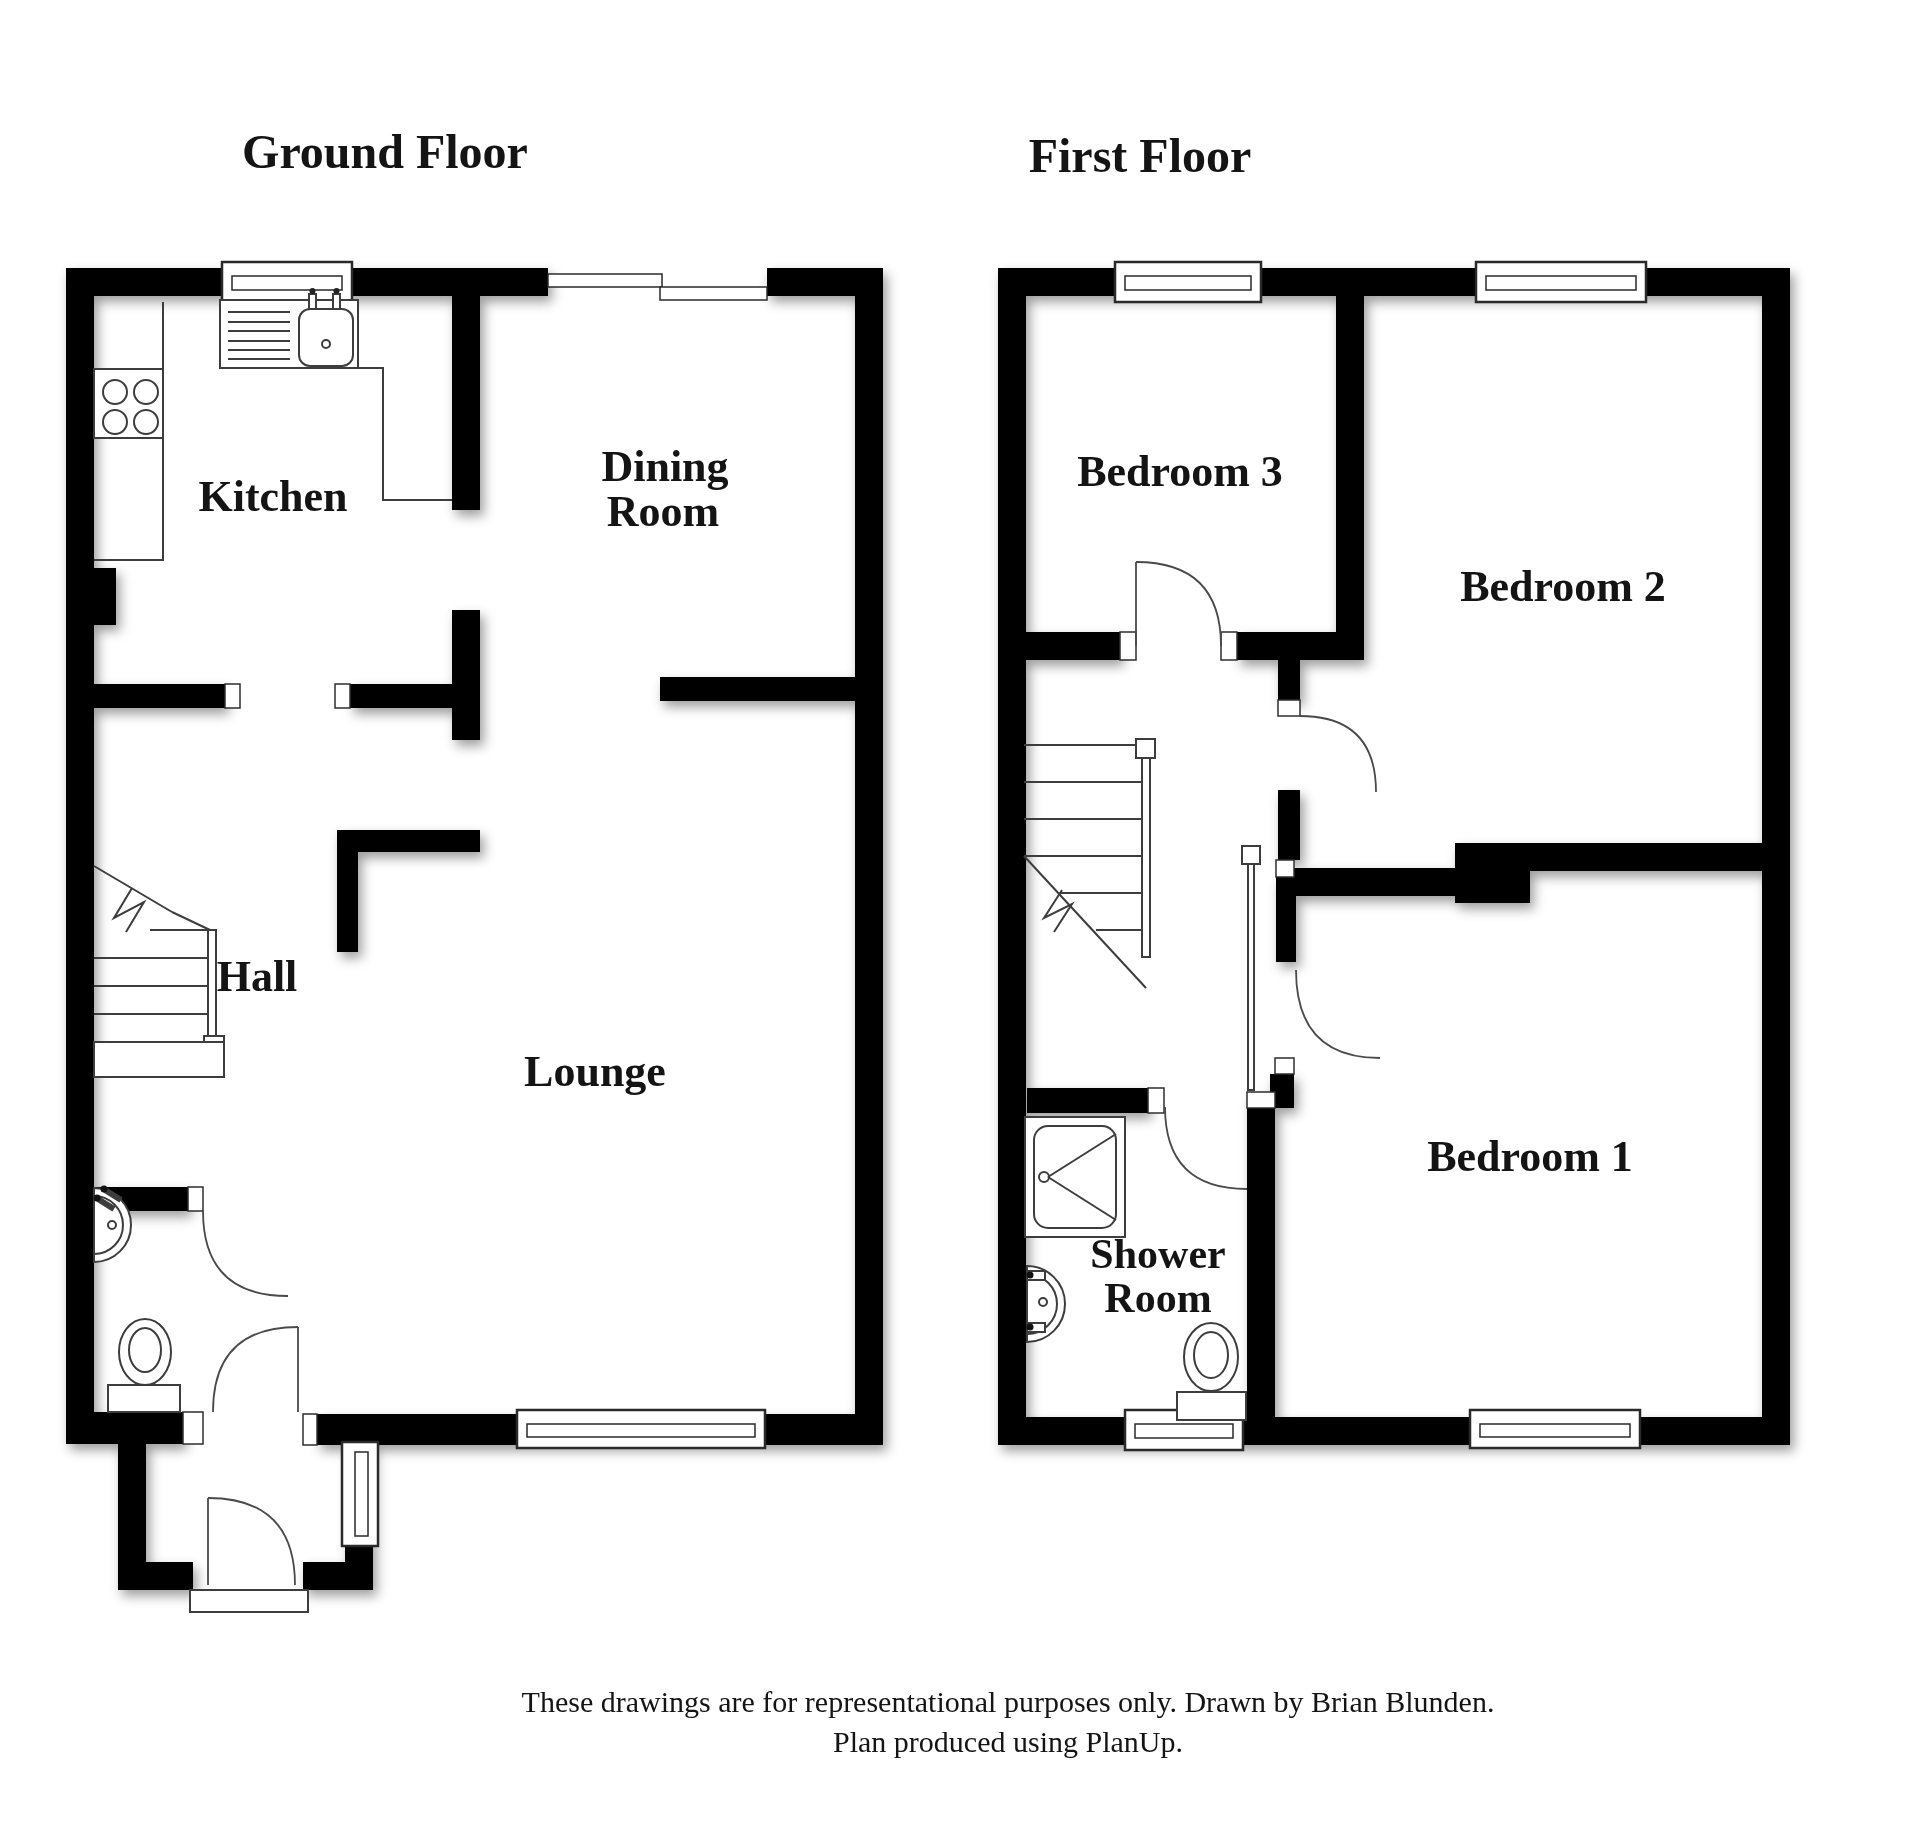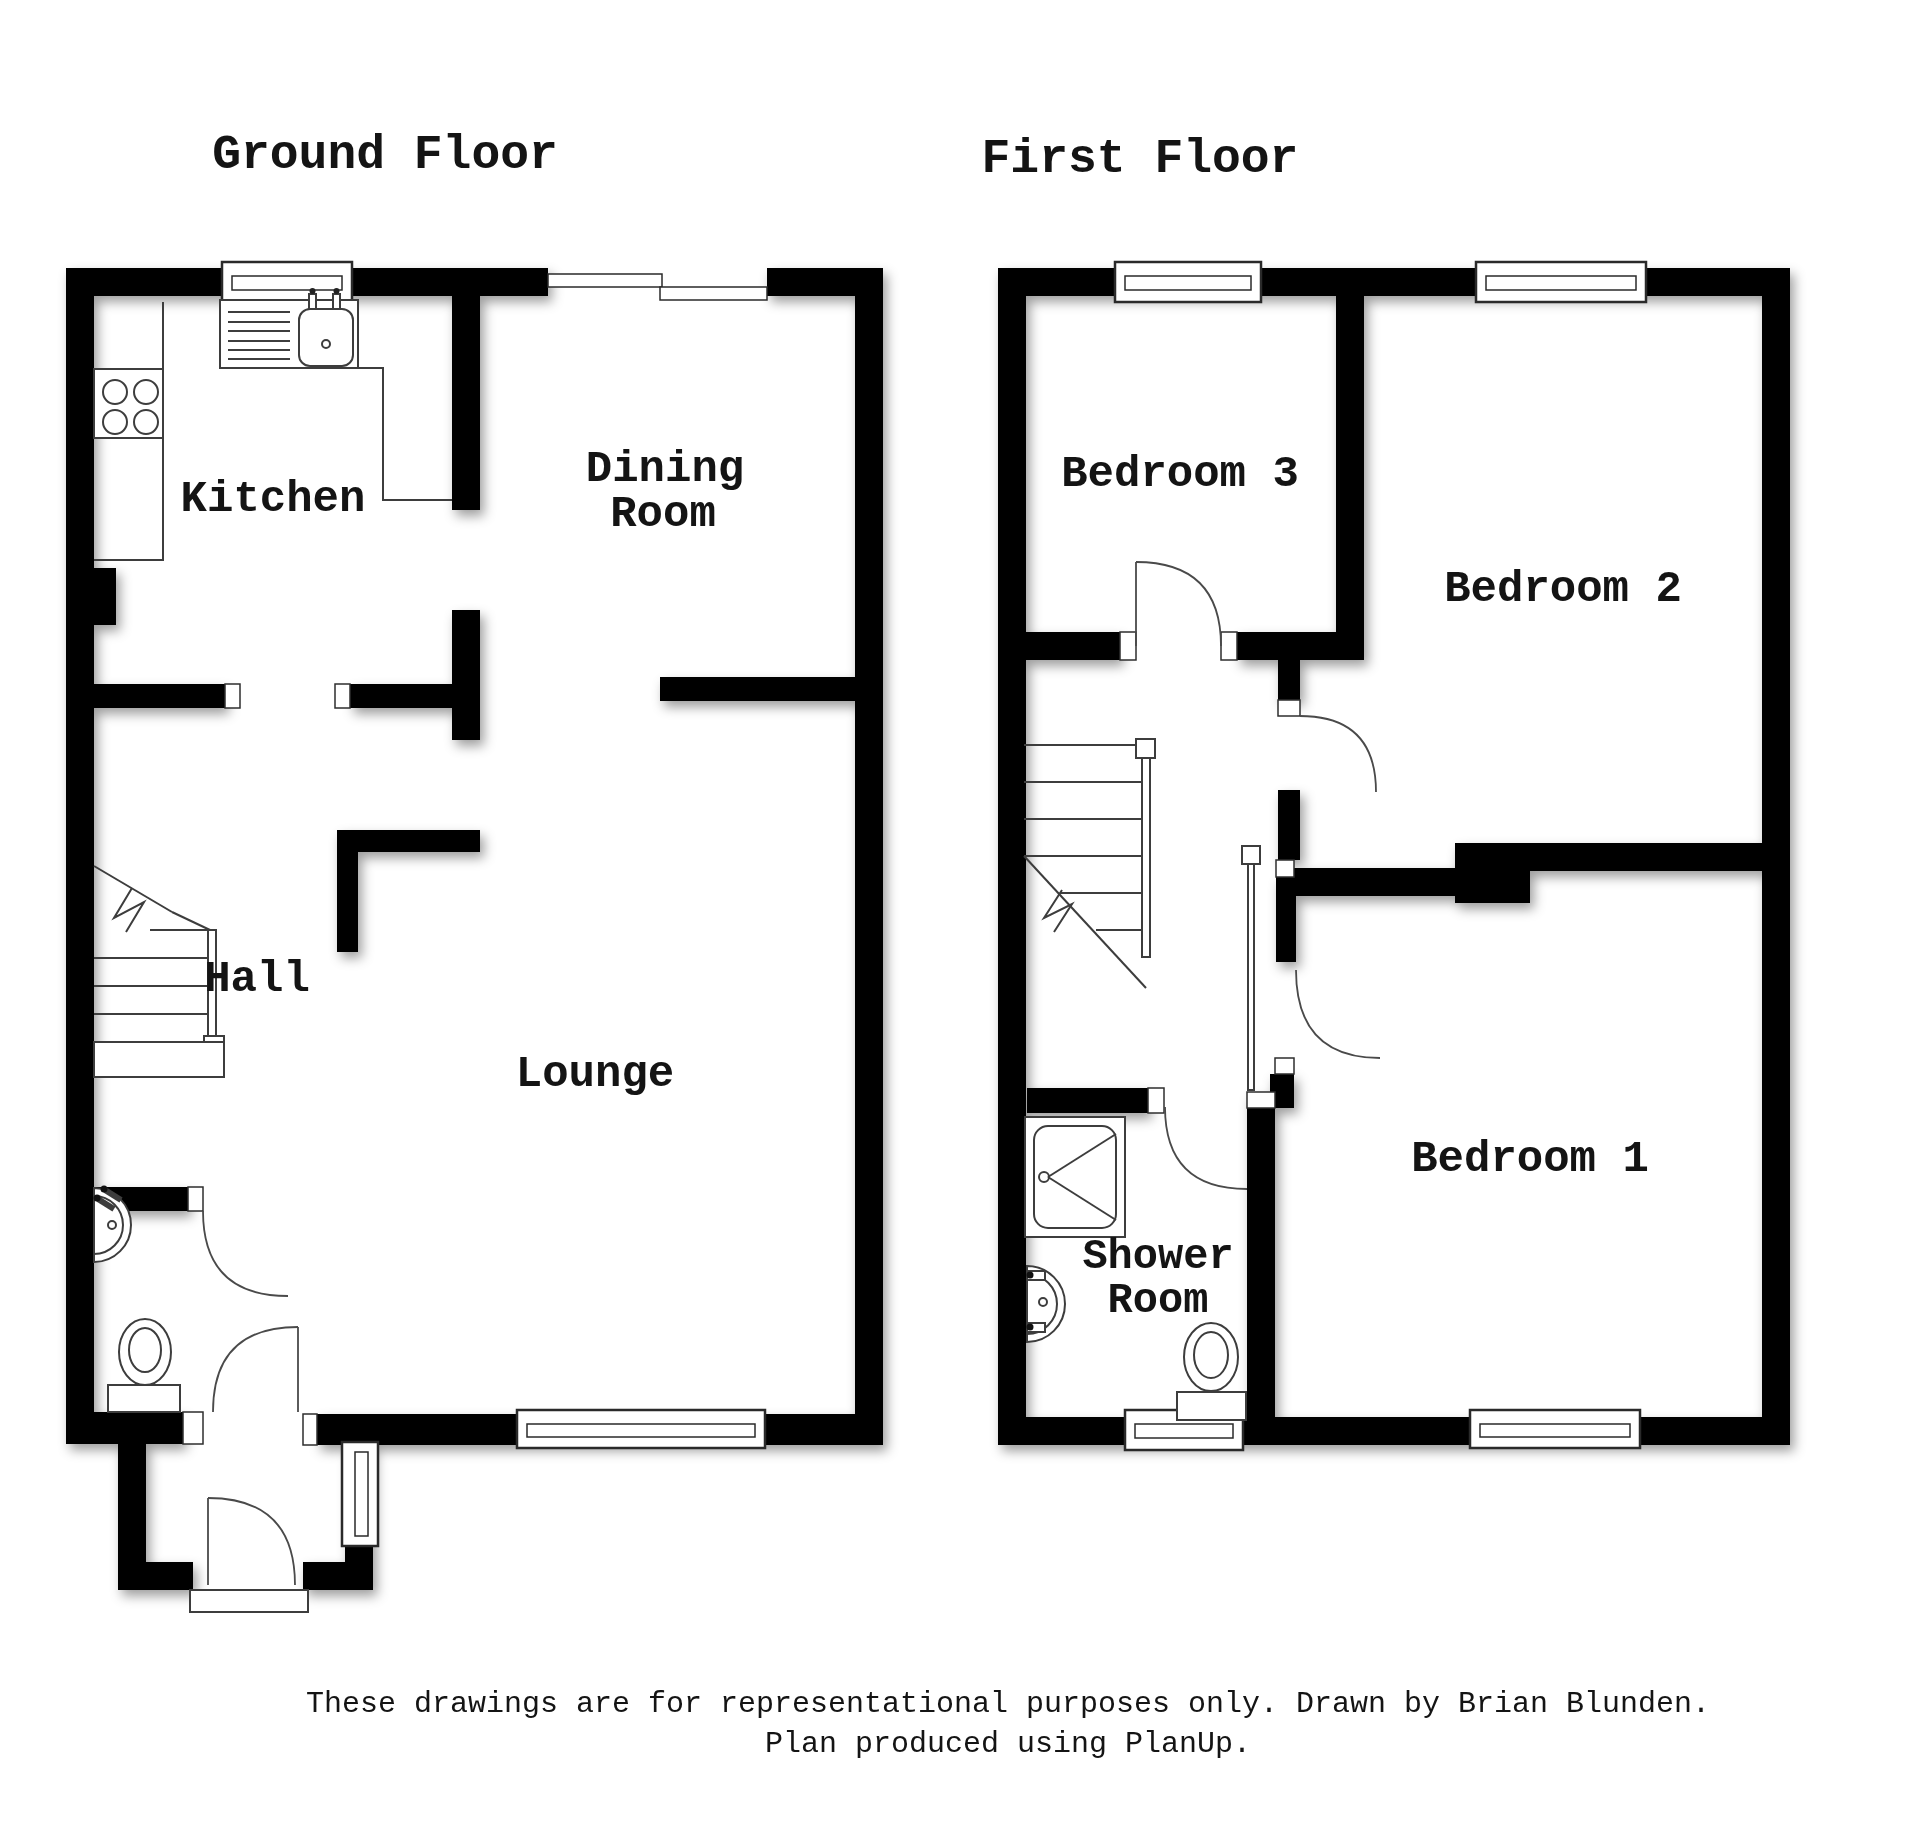--- a/index.html
+++ b/index.html
@@ -6,21 +6,21 @@
     --wall:#050505;
     --background:#ffffff;
     --fixture-line:#3d3d3d;
     --text:#141414;
   }
   html,body{margin:0;padding:0;background:#fff;}
   .canvas{
     position:relative;
     width:1920px;height:1824px;
     background:var(--background);
-    font-family:Liberation Mono, monospace;
+    font-family:Liberation Serif, serif;
     overflow:hidden;
   }
   svg{position:absolute;left:0;top:0;}
   .title-txt{font-size:48px;font-weight:bold;fill:var(--text);}
   .room-txt{font-size:44px;font-weight:bold;fill:var(--text);}
   .room-txt-sm{font-size:42px;font-weight:bold;fill:var(--text);}
   .footer-txt{font-size:30px;font-weight:normal;fill:var(--text);}
   .wall{fill:var(--wall);}
   .jamb{fill:#ffffff;stroke:#2e2e2e;stroke-width:1.5;}
   .win{fill:#ffffff;stroke:#2a2a2a;stroke-width:2.5;}

